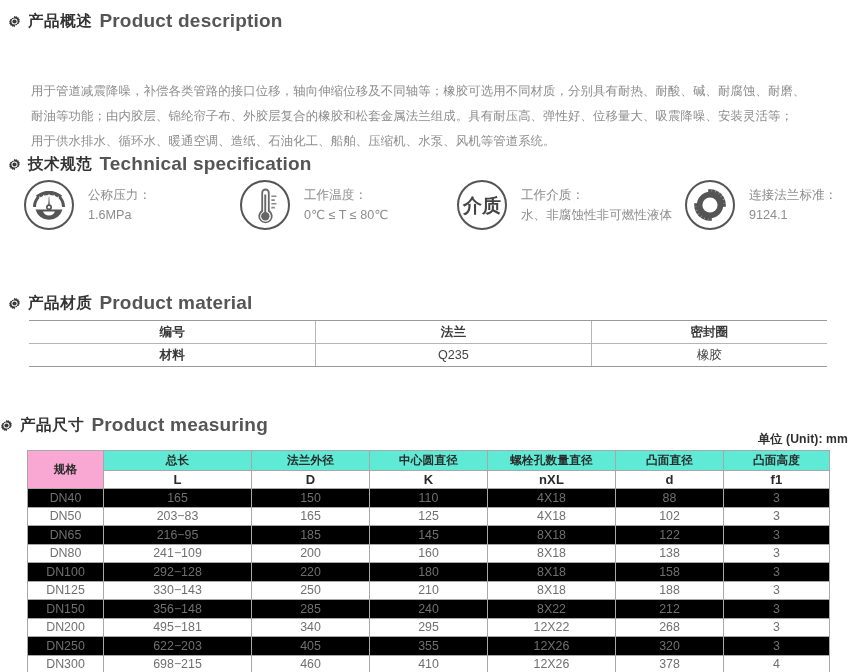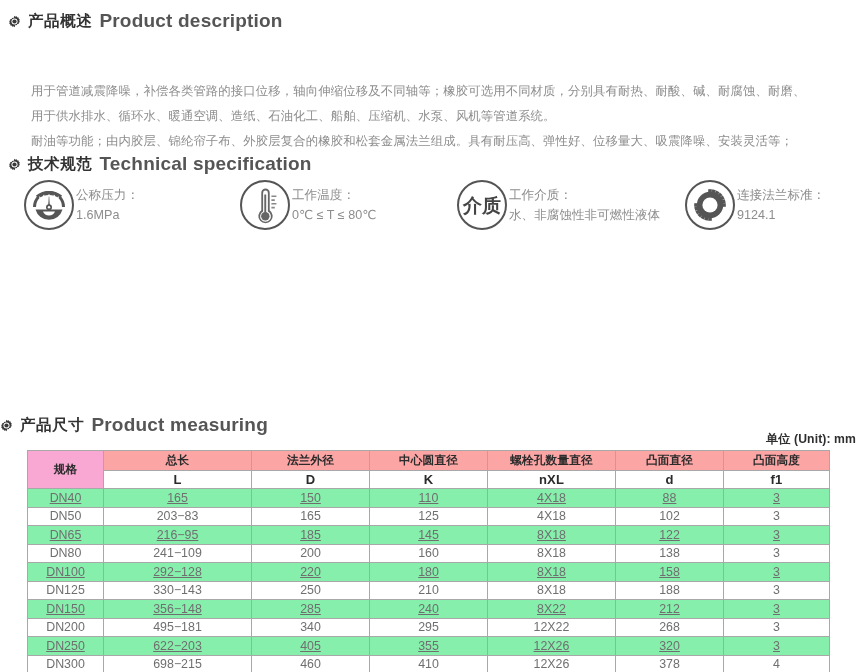--- a/index.html
+++ b/index.html
@@ -26,57 +26,57 @@
 
   
   #sec-tech{position:absolute;left:8px;top:153px;}
   #tech-items{position:absolute;left:22px;top:178px;width:834px;display:flex;}
   .tech-item{display:flex;align-items:center;}
   .ti-0{width:216px;}
   .ti-1{width:217px;}
   .ti-2{width:228px;}
   .ti-3{width:170px;}
   .ti-icon{width:54px;height:54px;flex:none;}
-  .ti-text{}
+  .ti-text{margin-left:12px;}
   .ti-line{font-size:12.6px;line-height:20px;color:#8d8d8d;white-space:nowrap;}
 
   
   #sec-mat{position:absolute;left:8px;top:292px;}
   #mat-table{position:absolute;left:29px;top:320px;width:798px;border-collapse:collapse;}
   #mat-table th,#mat-table td{
     text-align:center;font-size:12.6px;color:#3a3a3a;height:22px;padding:0;
   }
   #mat-table th{font-weight:bold;}
   #mat-table .lbl{font-weight:bold;}
   #mat-table .val{font-weight:normal;color:#444444;}
   #mat-table tr.hdr th{border-top:1.6px solid #9a9a9a;border-bottom:1px solid #b5b5b5;}
   #mat-table tr.row td{border-bottom:1.6px solid #9a9a9a;}
   #mat-table .vsep{border-left:1px solid #b5b5b5;}
 
   
   #sec-meas{position:absolute;left:0;top:414px;}
   #unit-note{
-    position:absolute;right:0;top:431px;font-size:12.2px;font-weight:bold;
+    position:absolute;right:8px;top:431px;font-size:12.2px;font-weight:bold;
     color:#2f2f2f;letter-spacing:.1px;
   }
   #meas-table{
     position:absolute;left:27px;top:450px;width:802px;border-collapse:collapse;
     table-layout:fixed;
   }
   #meas-table th,#meas-table td{
     text-align:center;padding:0;border:1px solid #a8a8a8;
   }
   #meas-table th{
-    background:#fca5a5;font-size:11.6px;font-weight:bold;color:#2b2b2b;height:19px;
+    background:#5eead4;font-size:11.6px;font-weight:bold;color:#2b2b2b;height:19px;
     letter-spacing:.2px;
   }
   #meas-table th.sym{background:#ffffff;font-size:13px;height:17px;}
   #meas-table th.spec{background:#f9a8d4;font-size:11.6px;}
   #meas-table td{font-size:12.4px;color:#6f6f6f;height:17.5px;}
-  #meas-table tr.alt td{background:#86efac;text-decoration:underline;}
+  #meas-table tr.alt td{background:#000000;}
   #meas-table col.c0{width:76px;}
   #meas-table col.c1{width:148px;}
   #meas-table col.c2{width:118px;}
   #meas-table col.c3{width:118px;}
   #meas-table col.c4{width:128px;}
   #meas-table col.c5{width:108px;}
   #meas-table col.c6{width:106px;}
 </style>
 </head>
 <body>
@@ -88,22 +88,22 @@
       <path fill="#3a3a3a" d="M12 1.6l1.9 1.5 2.3-.7 1.1 2.1 2.4.2.1 2.4 2 1.3-1 2.2 1 2.2-2 1.3-.1 2.4-2.4.2-1.1 2.1-2.3-.7L12 22.4l-1.9-1.5-2.3.7-1.1-2.1-2.4-.2-.1-2.4-2-1.3 1-2.2-1-2.2 2-1.3.1-2.4 2.4-.2 1.1-2.1 2.3.7z"></path>
       <circle cx="12" cy="12" r="5.6" fill="#ffffff"></circle>
       <circle cx="12" cy="12" r="3.9" fill="#3a3a3a"></circle>
     </svg>
     <span class="h-cn">产品概述</span>
     <span class="h-en">Product description</span>
   </div>
 
   <div id="desc-body">
     <p>用于管道减震降噪，补偿各类管路的接口位移，轴向伸缩位移及不同轴等；橡胶可选用不同材质，分别具有耐热、耐酸、碱、耐腐蚀、耐磨、</p>
+    <p>耐油等功能；由内胶层、锦纶帘子布、外胶层复合的橡胶和松套金属法兰组成。具有耐压高、弹性好、位移量大、吸震降噪、安装灵活等；</p>
     <p>用于供水排水、循环水、暖通空调、造纸、石油化工、船舶、压缩机、水泵、风机等管道系统。</p>
-    <p>耐油等功能；由内胶层、锦纶帘子布、外胶层复合的橡胶和松套金属法兰组成。具有耐压高、弹性好、位移量大、吸震降噪、安装灵活等；</p>
   </div>
 
   <div class="sec-head" id="sec-tech">
     <svg class="bullet" viewBox="0 0 24 24">
       <path fill="#3a3a3a" d="M12 1.6l1.9 1.5 2.3-.7 1.1 2.1 2.4.2.1 2.4 2 1.3-1 2.2 1 2.2-2 1.3-.1 2.4-2.4.2-1.1 2.1-2.3-.7L12 22.4l-1.9-1.5-2.3.7-1.1-2.1-2.4-.2-.1-2.4-2-1.3 1-2.2-1-2.2 2-1.3.1-2.4 2.4-.2 1.1-2.1 2.3.7z"></path>
       <circle cx="12" cy="12" r="5.6" fill="#ffffff"></circle>
       <circle cx="12" cy="12" r="3.9" fill="#3a3a3a"></circle>
     </svg>
     <span class="h-cn">技术规范</span>
     <span class="h-en">Technical specification</span>
@@ -180,21 +180,44 @@
         </g>
         <circle cx="27" cy="27" r="7.6" fill="#ffffff"></circle>
       </svg>
       <div class="ti-text">
         <div class="ti-line">连接法兰标准：</div>
         <div class="ti-line">9124.1</div>
       </div>
     </div>
   </div>
 
-
+  <div class="sec-head" id="sec-mat">
+    <svg class="bullet" viewBox="0 0 24 24">
+      <path fill="#3a3a3a" d="M12 1.6l1.9 1.5 2.3-.7 1.1 2.1 2.4.2.1 2.4 2 1.3-1 2.2 1 2.2-2 1.3-.1 2.4-2.4.2-1.1 2.1-2.3-.7L12 22.4l-1.9-1.5-2.3.7-1.1-2.1-2.4-.2-.1-2.4-2-1.3 1-2.2-1-2.2 2-1.3.1-2.4 2.4-.2 1.1-2.1 2.3.7z"></path>
+      <circle cx="12" cy="12" r="5.6" fill="#ffffff"></circle>
+      <circle cx="12" cy="12" r="3.9" fill="#3a3a3a"></circle>
+    </svg>
+    <span class="h-cn">产品材质</span>
+    <span class="h-en">Product material</span>
+  </div>
+
+  <table id="mat-table">
+    <tbody>
+      <tr class="hdr">
+        <th style="width:287px">编号</th>
+        <th class="vsep" style="width:275px">法兰</th>
+        <th class="vsep" style="width:236px">密封圈</th>
+      </tr>
+      <tr class="row">
+        <td class="lbl">材料</td>
+        <td class="val vsep">Q235</td>
+        <td class="val vsep">橡胶</td>
+      </tr>
+    </tbody>
+  </table>
 
   <div class="sec-head" id="sec-meas">
     <svg class="bullet" viewBox="0 0 24 24">
       <path fill="#3a3a3a" d="M12 1.6l1.9 1.5 2.3-.7 1.1 2.1 2.4.2.1 2.4 2 1.3-1 2.2 1 2.2-2 1.3-.1 2.4-2.4.2-1.1 2.1-2.3-.7L12 22.4l-1.9-1.5-2.3.7-1.1-2.1-2.4-.2-.1-2.4-2-1.3 1-2.2-1-2.2 2-1.3.1-2.4 2.4-.2 1.1-2.1 2.3.7z"></path>
       <circle cx="12" cy="12" r="5.6" fill="#ffffff"></circle>
       <circle cx="12" cy="12" r="3.9" fill="#3a3a3a"></circle>
     </svg>
     <span class="h-cn">产品尺寸</span>
     <span class="h-en">Product measuring</span>
   </div>

